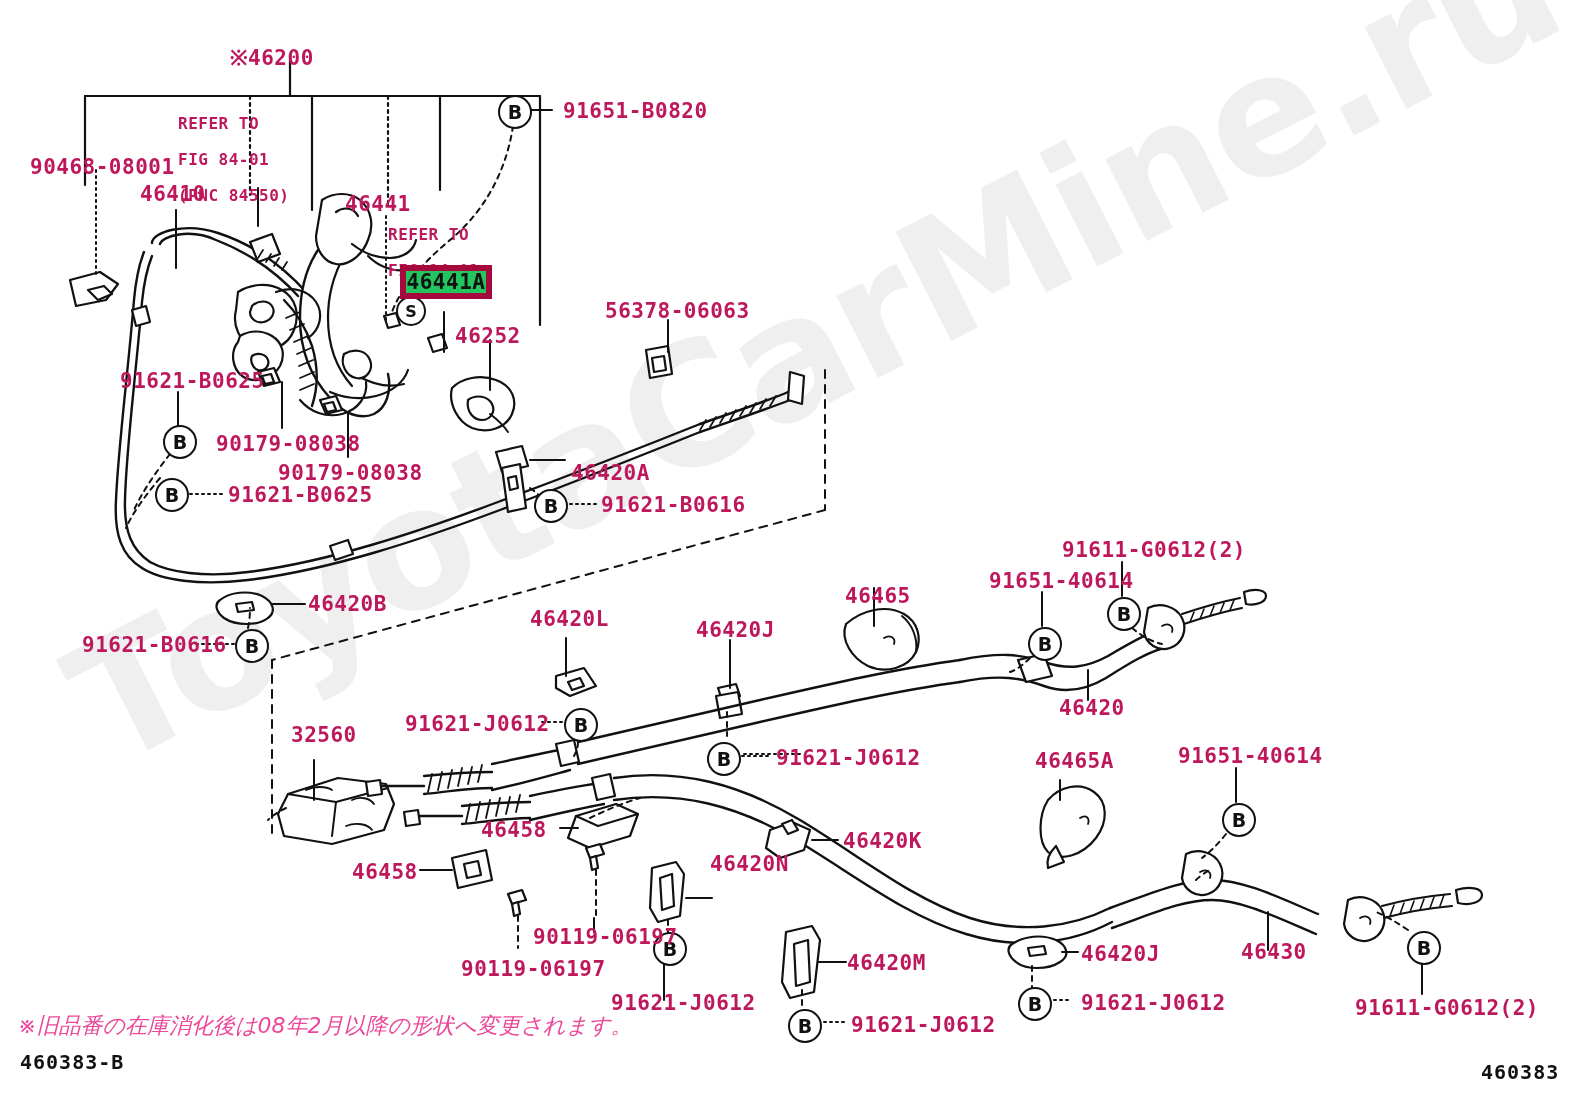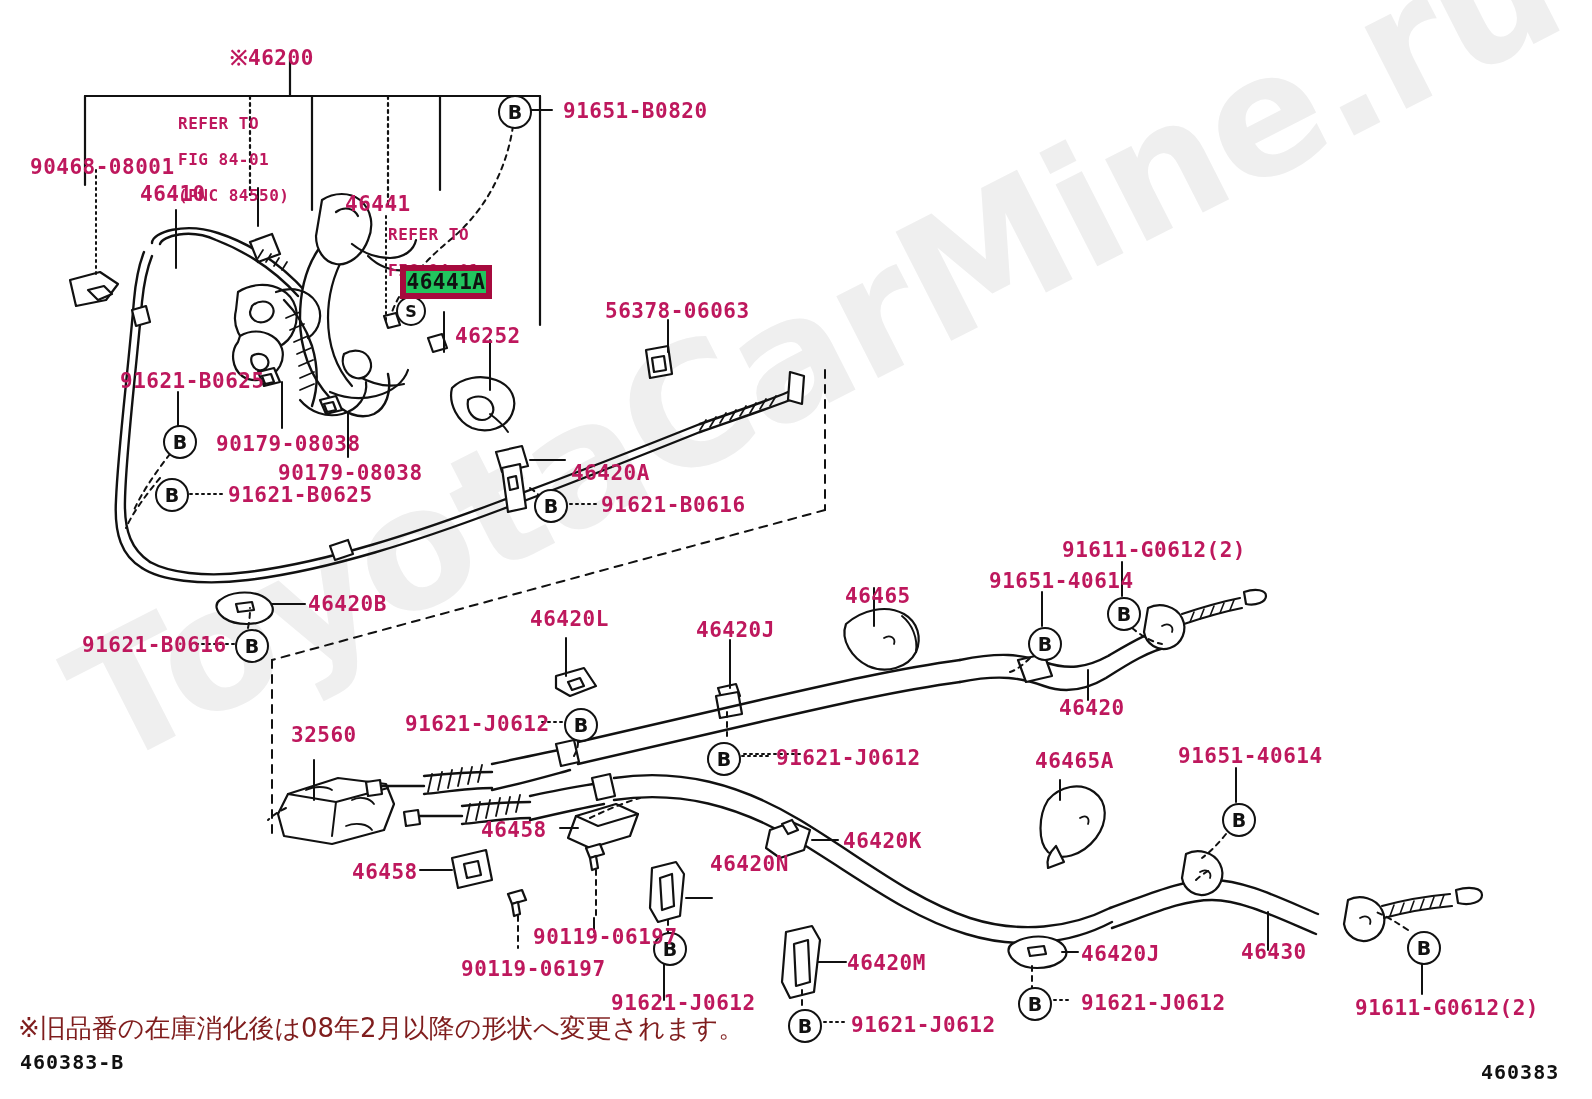--- a/index.html
+++ b/index.html
@@ -54,21 +54,21 @@
     box-sizing:border-box;
     display:flex;align-items:center;justify-content:center;
   }
   .hl span{
     font-family:"DejaVu Sans Mono","Liberation Mono",monospace;
     font-weight:700;font-size:21px;color:#111;letter-spacing:0.5px;
   }
   .jp{
     position:absolute;z-index:4;
     font-family:"DejaVu Sans","Liberation Sans",sans-serif;
-    font-size:26px;color:#7f1d1d;white-space:pre;
+    font-size:22px;color:#ec4899;white-space:pre;font-style:italic;
   }
   .fignum{
     position:absolute;z-index:4;
     font-family:"DejaVu Sans Mono","Liberation Mono",monospace;
     font-weight:700;font-size:20px;color:#111;letter-spacing:1px;
   }
   
   .bmark{
     position:absolute;z-index:4;
     width:30px;height:30px;border:2.5px solid #111;border-radius:50%;

